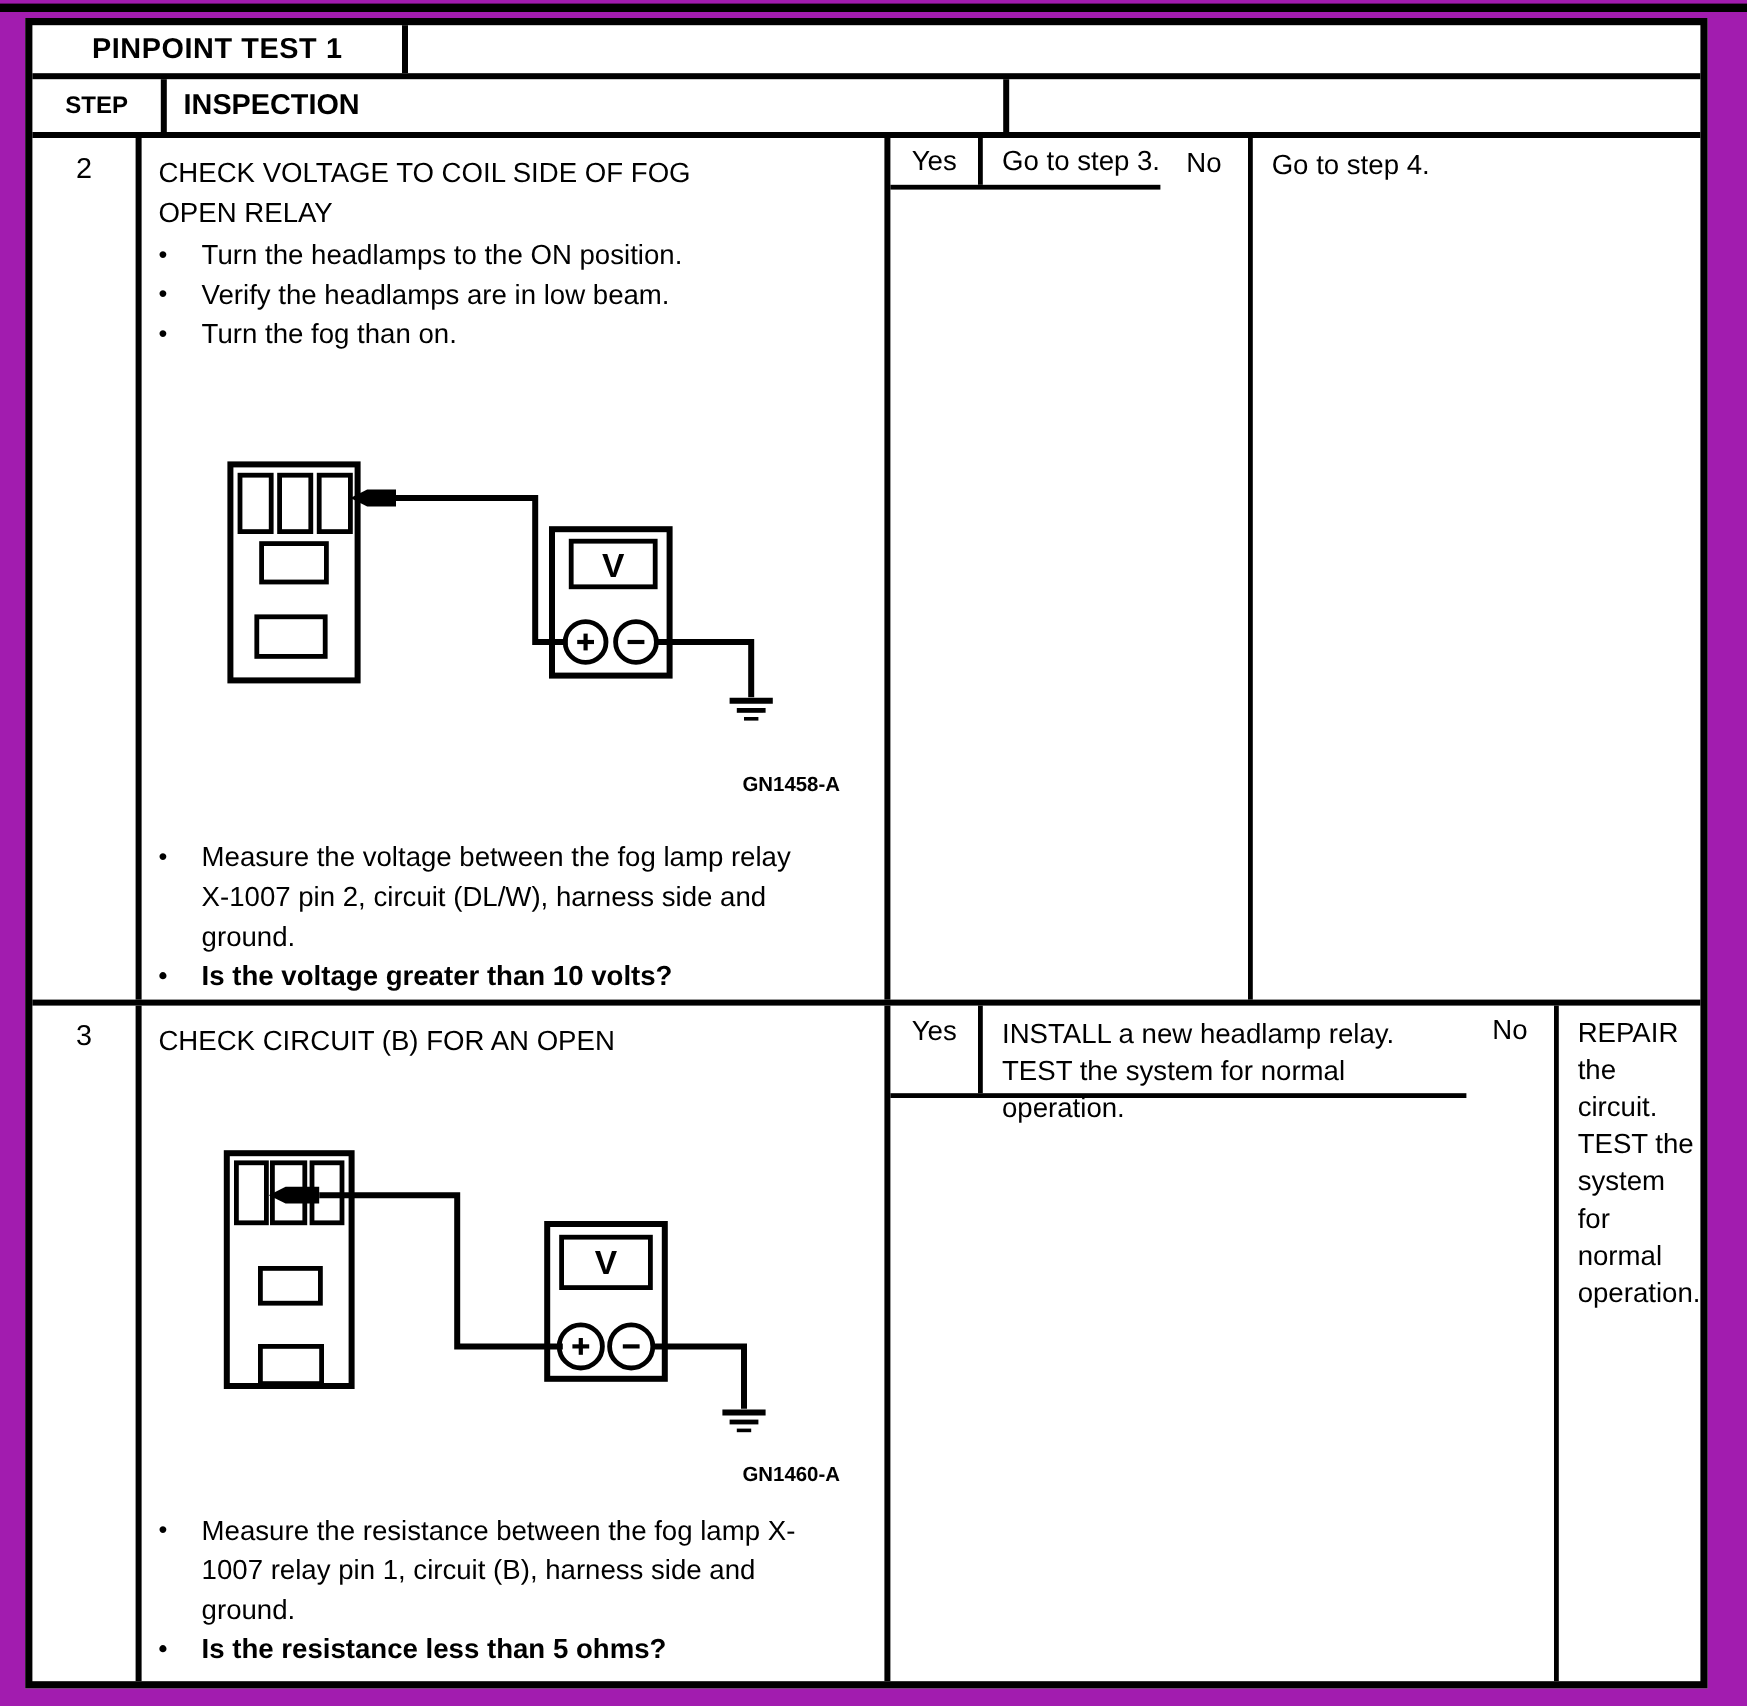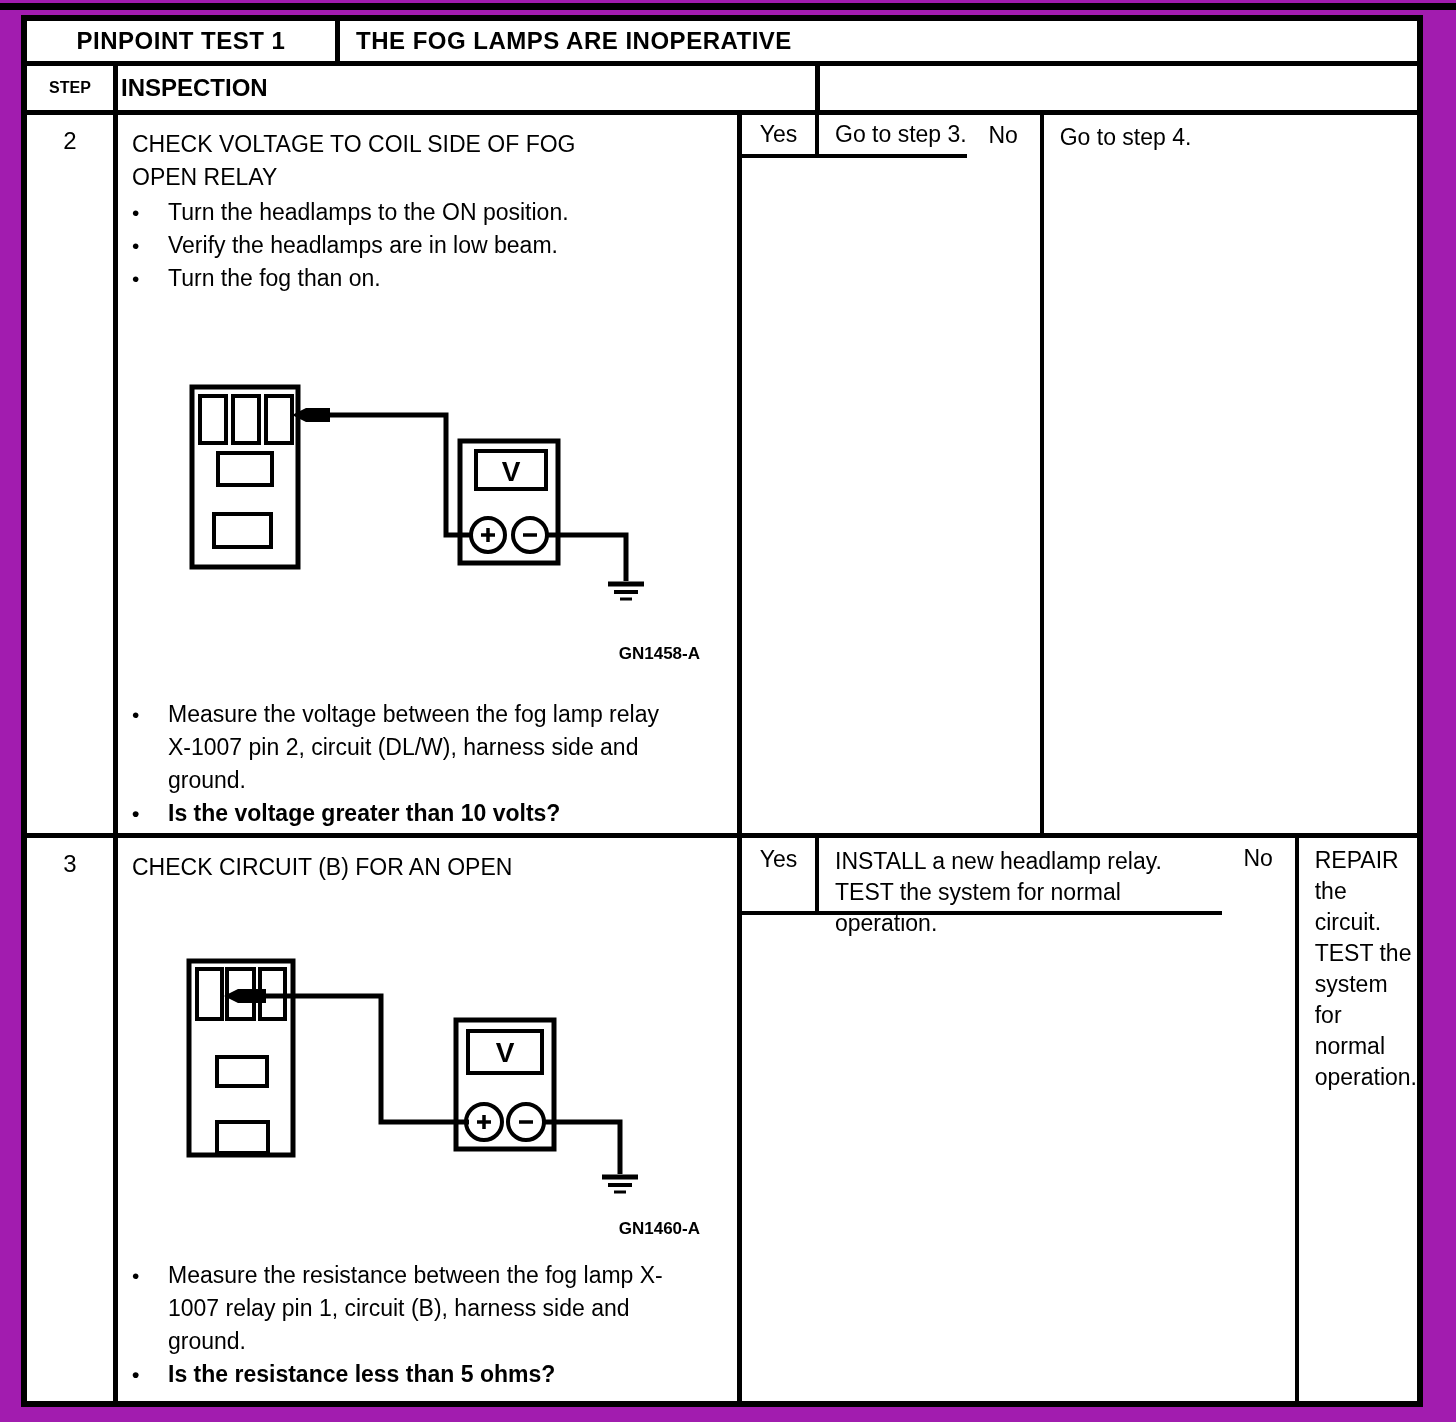--- a/index.html
+++ b/index.html
@@ -34,28 +34,28 @@
     width: 313px; border-right: 5px solid #000;
     display: flex; align-items: center; justify-content: center;
     font-weight: bold; font-size: 24px; letter-spacing: .5px;
   }
   .cell-testname {
     flex: 1; display: flex; align-items: center;
     padding-left: 16px; font-weight: bold; font-size: 24px; letter-spacing: .5px;
   }
   .hrow2 { height: 49px; border-bottom: 5px solid #000; display: flex; }
   .cell-steph {
-    width: 91px; border-right: 5px solid #000;
+    width: 112px; border-right: 5px solid #000;
     display: flex; align-items: center; justify-content: center;
-    font-weight: bold; font-size: 16px;
+    font-weight: bold; font-size: 20px;
   }
   .cell-insph {
     width: 702px; border-right: 5px solid #000;
     display: flex; align-items: center;
-    padding-left: 3px; font-weight: bold; font-size: 24px;
+    padding-left: 14px; font-weight: bold; font-size: 24px;
   }
   .cell-actionh {
     flex: 1; display: flex; align-items: center;
     padding-left: 16px; font-weight: bold; font-size: 24px;
   }
   
   .brow { display: flex; }
   .row2 { height: 723px; border-bottom: 5px solid #000; }
   .row3 { flex: 1; }
   .cell-stepn {
@@ -99,21 +99,20 @@
 </head>
 <body>
 
 <div class="page">
   <div class="top-rule"></div>
 
   <div class="ptable">
 
     <div class="hrow1">
       <div class="cell-pinpoint">PINPOINT TEST 1</div>
-      <div class="cell-testname">THE FOG LAMPS ARE INOPERATIVE</div>
     </div>
 
     <div class="hrow2">
       <div class="cell-steph">STEP</div>
       <div class="cell-insph">INSPECTION</div>
     </div>
 
     <div class="brow row2">
       <div class="cell-stepn">2</div>
 

